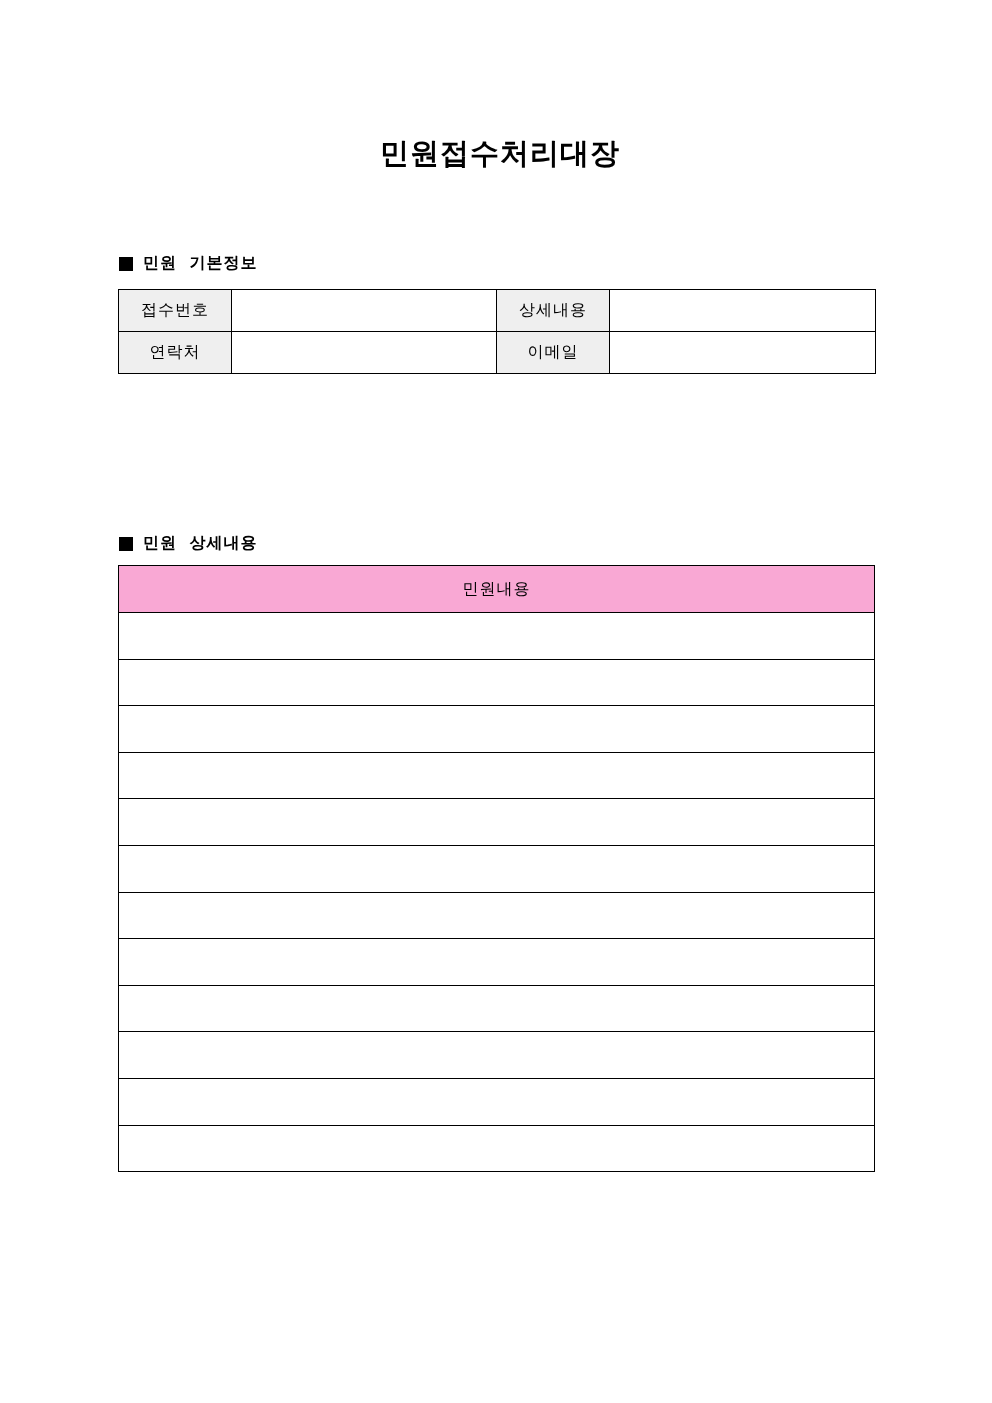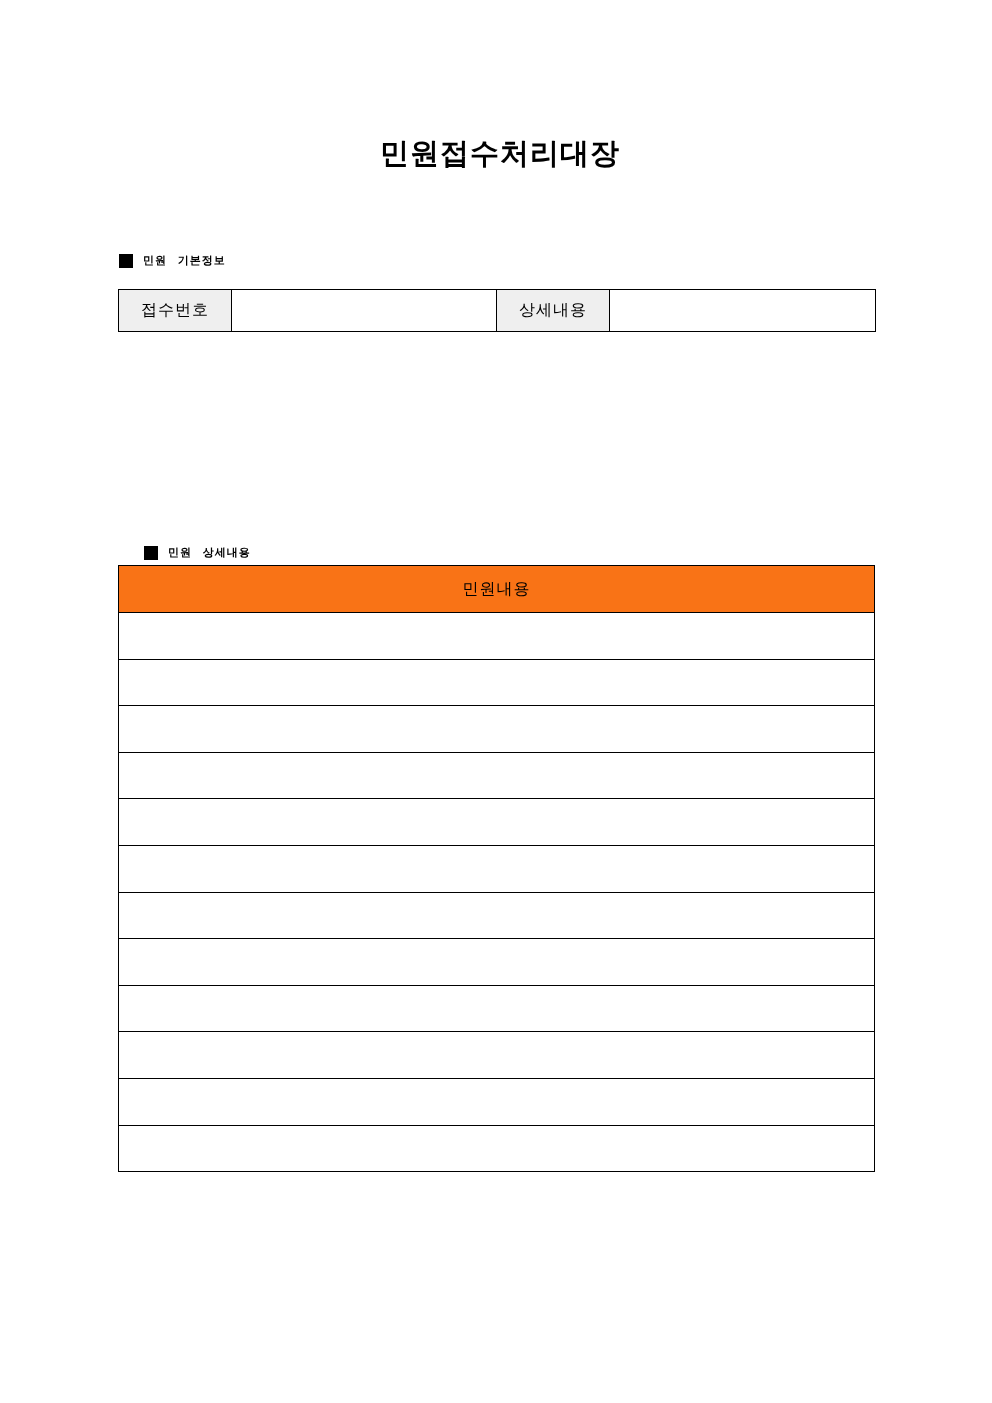--- a/index.html
+++ b/index.html
@@ -6,39 +6,39 @@
     body {
       width: 992px; height: 1403px; position: relative; overflow: hidden;
       font-family: "DejaVu Sans", "Liberation Sans", sans-serif;
       color: #000;
     }
     .title {
       position: absolute; left: 4px; top: 134px; width: 992px;
       text-align: center; font-size: 29px; font-weight: bold; letter-spacing: 1px;
     }
     .section-head {
-      position: absolute; left: 119px; font-size: 11px; font-weight: bold;
+      position: absolute; left: 119px; font-size: 16px; font-weight: bold;
       display: flex; align-items: center; gap: 10px;
     }
     .section-head .sq {
       display: inline-block; width: 14px; height: 14px; background: #000;
     }
     .section-head .txt { letter-spacing: 1px; word-spacing: 6px; }
     table {
       position: absolute; border-collapse: collapse; table-layout: fixed;
     }
     td, th {
       border: 1.5px solid #000; padding: 0; font-size: 16px; font-weight: normal;
       text-align: center; vertical-align: middle;
     }
     .basic { left: 118px; top: 289px; width: 757px; }
     .basic td { height: 41px; }
     .basic td.lbl { background: #efefef; letter-spacing: 1px; }
     .detail { left: 118px; top: 565px; width: 757px; }
-    .detail th { height: 46px; background: #f97316; letter-spacing: 1px; }
+    .detail th { height: 46px; background: #f9a8d4; letter-spacing: 1px; }
     .detail td { height: 45.6px; }
   </style>
 </head>
 <body>
 
 <div class="title">민원접수처리대장</div>
 
 <div class="section-head" style="top:253px;">
   <span class="sq"></span>
   <span class="txt">민원 기본정보</span>
@@ -51,24 +51,30 @@
       <col style="width:113px">
       <col style="width:266px">
   </colgroup>
   <tbody>
       <tr>
     <td class="lbl">접수번호</td>
     <td></td>
     <td class="lbl">상세내용</td>
     <td></td>
   </tr>
+  <tr>
+    <td class="lbl">연락처</td>
+    <td></td>
+    <td class="lbl">이메일</td>
+    <td></td>
+  </tr>
 </tbody>
   </table>
 
-<div class="section-head" style="top:545px;margin-left:25px;">
+<div class="section-head" style="top:533px;">
   <span class="sq"></span>
   <span class="txt">민원 상세내용</span>
 </div>
 
 <table class="detail">
   <tbody>
       <tr>
     <th>민원내용</th>
   </tr>
   <tr>

